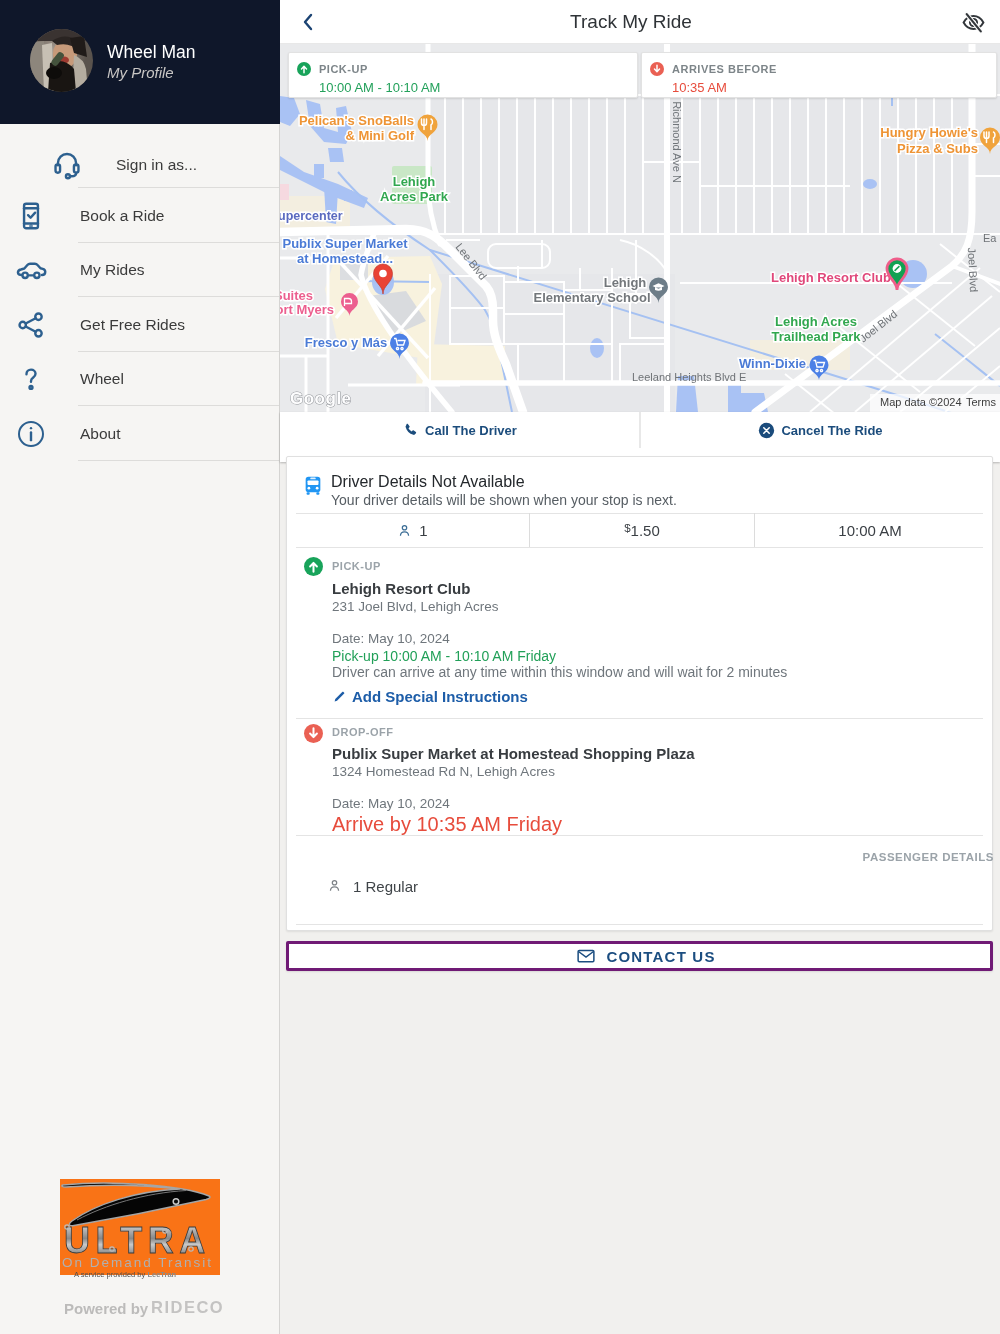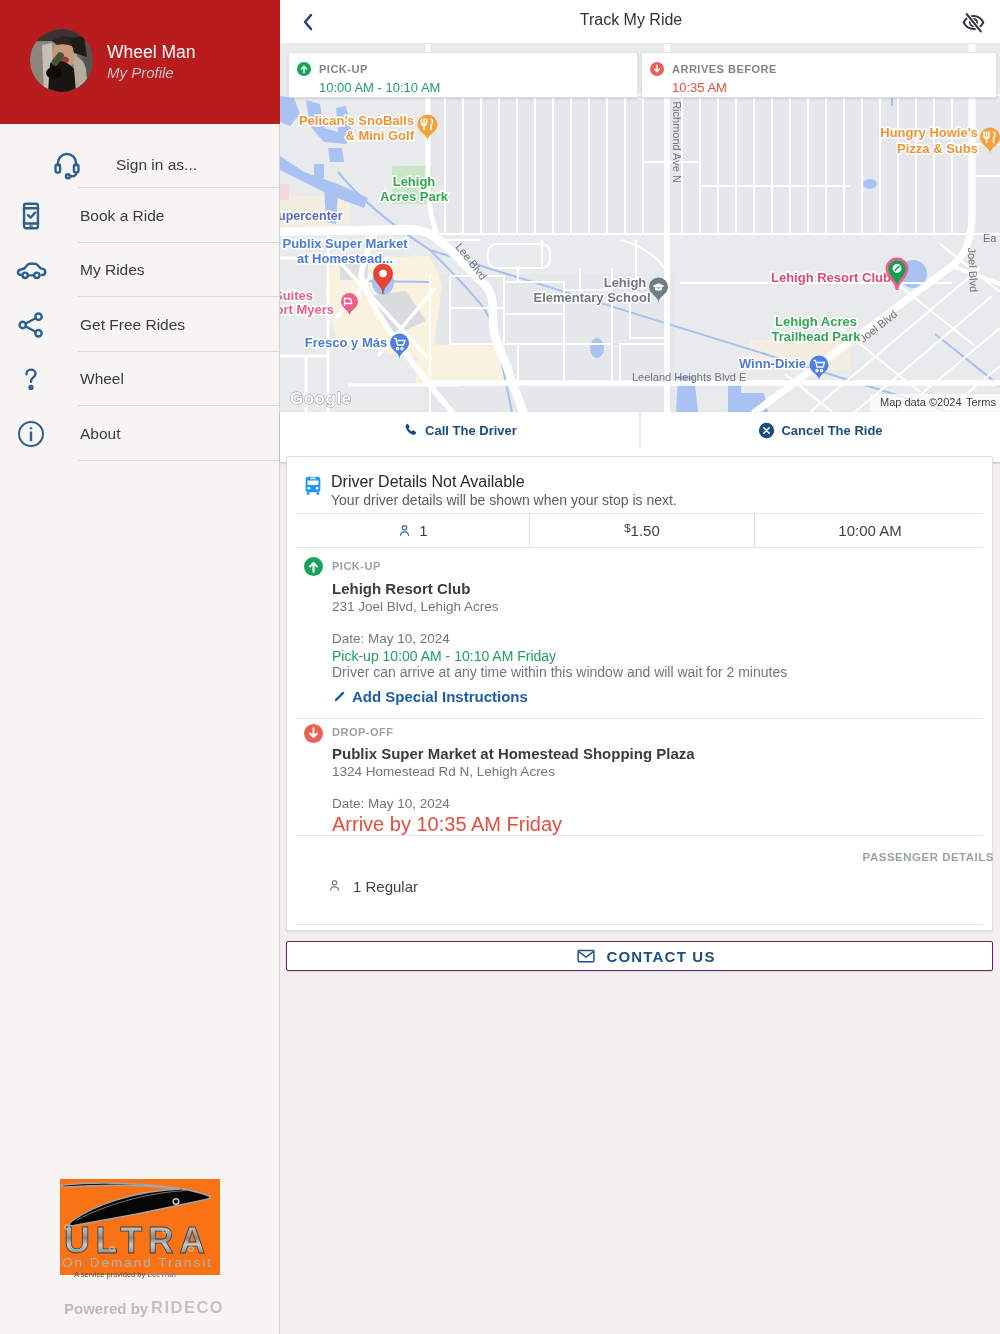--- a/index.html
+++ b/index.html
@@ -1,33 +1,33 @@
 <!DOCTYPE html>
 <html><head>
 <meta charset="utf-8">
 <style>
   * { margin:0; padding:0; box-sizing:border-box; }
   html,body { width:1000px; height:1334px; font-family:"Liberation Sans", sans-serif; background:#f1f0ee; overflow:hidden; }
   .abs { position:absolute; }
 
   
   #sidebar { position:absolute; left:0; top:0; width:280px; height:1334px; background:#f6f5f3; border-right:1px solid #d5d4d2; }
-  #profile { position:absolute; left:0; top:0; width:280px; height:124px; background:#b91c1c; }
+  #profile { position:absolute; left:0; top:0; width:280px; height:124px; background:#0f172a; }
   #avatar { position:absolute; left:30px; top:29px; width:63px; height:63px; border-radius:50%; overflow:hidden; }
   #pname { position:absolute; left:107px; top:42px; color:#ffffff; font-size:17.5px; }
   #psub  { position:absolute; left:107px; top:64px; color:#c9c7c5; font-size:15px;font-style:italic; }
   .mitem { position:absolute; left:0; width:280px; height:55px; }
   .mitem .ic { position:absolute; left:15px; top:50%; transform:translateY(-50%); width:32px; height:32px; }
   .mitem .lb { position:absolute; left:80px; top:50%; transform:translateY(-50%); font-size:15.5px; color:#3b3b3b; }
   .mdiv { position:absolute; left:78px; width:201px; height:1px; background:#dddcda; }
 
   
   #main { position:absolute; left:280px; top:0; width:720px; height:1334px; background:#f1f0ee; }
   #topbar { position:absolute; left:0; top:0; width:720px; height:44px; background:#ffffff; border-bottom:1px solid #e8e8e8; }
-  #title { position:absolute; left:-9px; top:11px; width:720px; text-align:center; font-size:16px; color:#2f3337; }
+  #title { position:absolute; left:-9px; top:11px; width:720px; text-align:center; font-size:19px; color:#2f3337; }
   #backbtn { position:absolute; left:17px; top:10px; width:24px; height:24px; }
   #eyebtn { position:absolute; right:14px; top:10px; width:25px; height:25px; }
 
   
   .infocard { position:absolute; top:52px; height:46px; background:#fff; border:1px solid #e2e2e2; border-radius:2px; box-shadow:0 1px 2px rgba(0,0,0,.12); }
   #card-pu { left:8px; width:350px; }
   #card-ab { left:361px; width:356px; }
   .infocard .cic { position:absolute; left:8px; top:9px; width:14px; height:14px; }
   .infocard .clab { position:absolute; left:30px; top:10px; font-size:11px; font-weight:bold; color:#7d8589; letter-spacing:.5px; }
   .infocard .cval { position:absolute; left:30px; top:27px; font-size:13px; }
@@ -40,21 +40,21 @@
   #btnrow .sep { position:absolute; left:359px; top:0; width:2px; height:36px; background:#e8e8e8; }
 
   
   #dcard { position:absolute; left:6px; top:456px; width:707px; height:475px; background:#fff; border:1px solid #e0e0e0; border-radius:2px; box-shadow:0 1px 2px rgba(0,0,0,.08); }
   .hr { position:absolute; left:9px; width:687px; height:1px; background:#e4e4e4; }
   .lbl-sm { font-size:11px; font-weight:bold; color:#9ba3a9; letter-spacing:.5px; }
   .txt-bold { font-size:15px; font-weight:bold; color:#383c40; }
   .txt-gray { font-size:13.5px; color:#6f767c; }
 
   
-  #contact { position:absolute; left:6px; top:941px; width:707px; height:30px; background:#fff; border:1px solid #701a75; border-radius:2px; box-shadow:0 1px 2px rgba(0,0,0,.10); display:flex; align-items:center; justify-content:center; gap:11px; padding-left:14px; color:#1b4d80; font-size:15px; font-weight:bold; letter-spacing:1.2px; }
+  #contact { position:absolute; left:6px; top:941px; width:707px; height:30px; background:#fff; border:3px solid #701a75; border-radius:2px; box-shadow:0 1px 2px rgba(0,0,0,.10); display:flex; align-items:center; justify-content:center; gap:11px; padding-left:14px; color:#1b4d80; font-size:15px; font-weight:bold; letter-spacing:1.2px; }
 </style>
 </head>
 <body>
 
 <div id="sidebar">
   <div id="profile">
     <div id="avatar">
       <svg width="63" height="63" viewBox="0 0 63 63">
         <defs>
             <radialGradient id="avbg" cx="40%" cy="35%">

